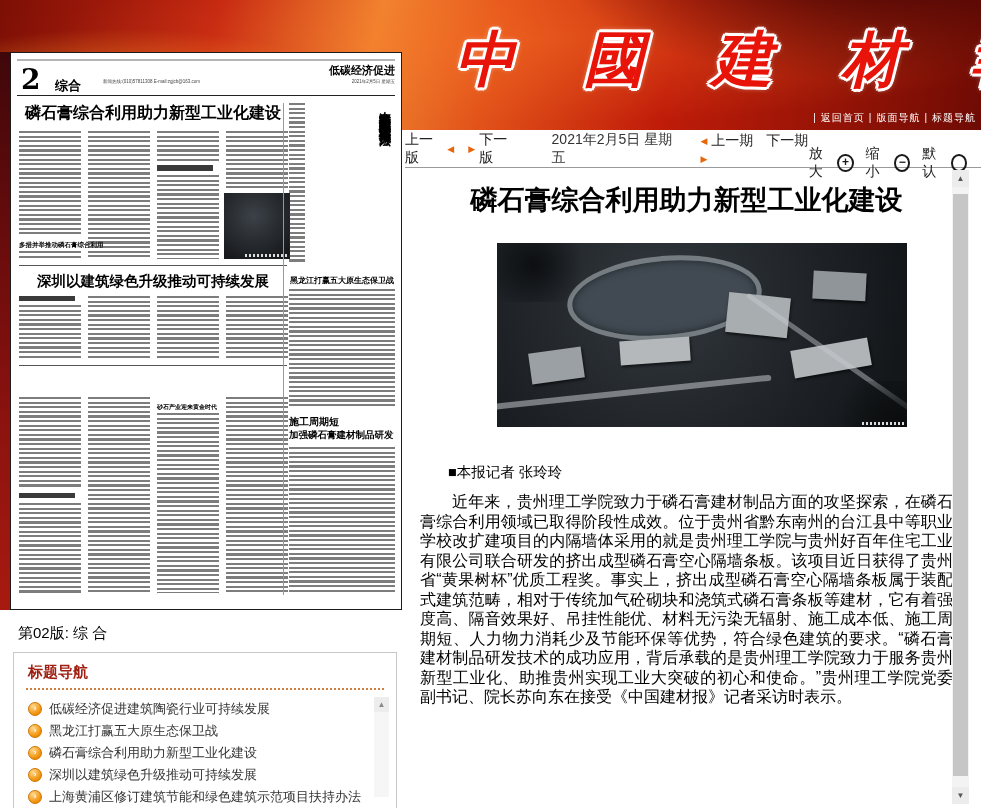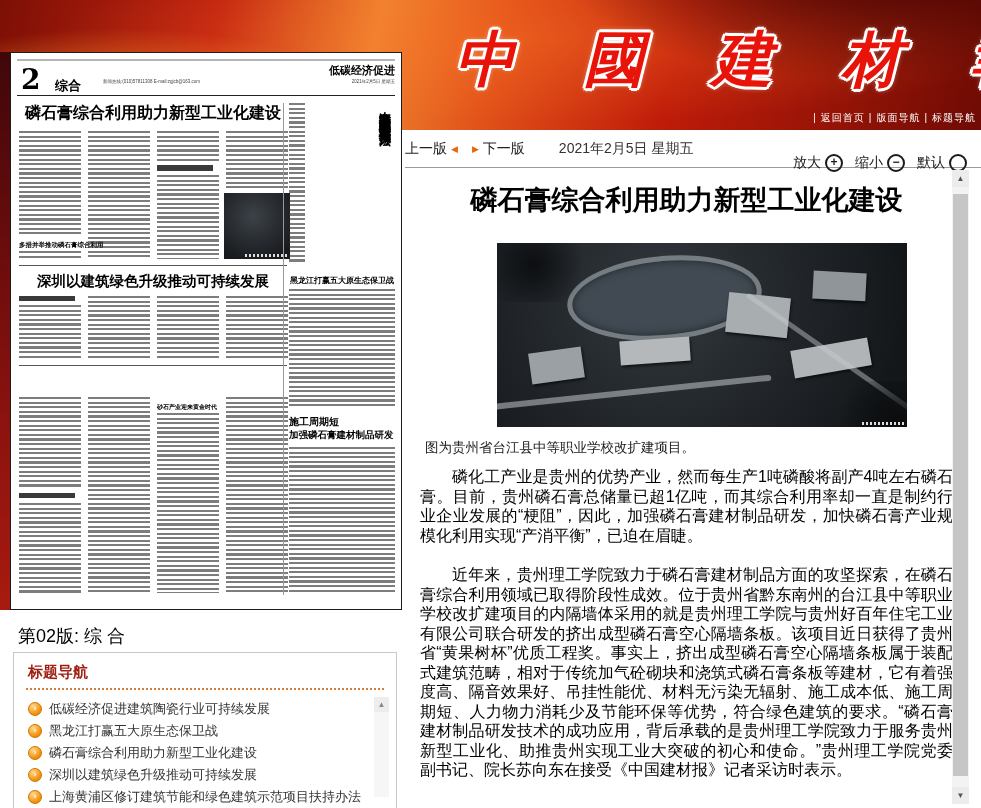--- a/index.html
+++ b/index.html
@@ -45,21 +45,21 @@
   .bar{background:rgba(15,15,15,.82);}
   .np-serif{font-family:"DejaVu Serif","Liberation Serif",serif;color:#000;}
   .np-rule{background:#555;height:1px;}
   .vert-head{writing-mode:vertical-rl;font-family:"DejaVu Serif","Liberation Serif",serif;
     font-weight:bold;font-size:12px;line-height:1.45;letter-spacing:1px;color:#000;}
   .np-photo{background:radial-gradient(circle at 45% 35%,#3c4248,#17191c 85%);}
   .ph-cap{position:absolute;bottom:2px;right:3px;height:3px;width:42px;
     background:repeating-linear-gradient(90deg,#ddd 0 2px,transparent 2px 4px);}
 
   
-  .page-label{position:absolute;left:18px;top:624px;font-size:18px;color:#000;}
+  .page-label{position:absolute;left:18px;top:624px;font-size:15px;color:#000;}
   .nav-box{position:absolute;left:13px;top:652px;width:384px;height:170px;background:#fff;
     border:1px solid #c8c8c8;box-sizing:border-box;}
   .nav-box-title{margin:10px 0 0 14px;font-size:15px;font-weight:bold;color:#9e1f12;}
   .nav-dotted{margin:6px 12px 0 12px;border-top:2px dotted #cf8040;height:0;}
   .nav-list{list-style:none;margin:8px 0 0 0;padding:0 30px 0 14px;}
   .nav-list li{display:flex;align-items:center;gap:7px;height:22px;cursor:pointer;}
   .nav-list a{font-size:13px;color:#333;text-decoration:none;white-space:nowrap;text-align:right;}
   .bullet{flex:0 0 12px;width:12px;height:12px;border-radius:50%;
     background:radial-gradient(circle at 35% 28%,#ffd98f,#f08c00 72%);border:1px solid #cf7500;
     color:#fff;font-size:8px;font-weight:bold;line-height:12px;text-align:center;}
@@ -100,20 +100,26 @@
     <span class="sep">|</span><a>返回首页</a><span class="sep">|</span><a>版面导航</a><span class="sep">|</span><a>标题导航</a>
   </div>
 </div>
 
 <div class="toolbar">
   <a>上一版</a>
   <span class="tri" style="margin-left:4px;">◀</span>
   <span class="tri" style="margin-left:14px;">▶</span>
   <a style="margin-left:4px;">下一版</a>
   <span class="tb-date">2021年2月5日 星期五</span>
+  <span class="tb-issues">
+    <span class="tri">◀</span>
+    <a>上一期</a>
+    <a style="margin-left:9px;">下一期</a>
+    <span class="tri">▶</span>
+  </span>
   <span class="tb-zoom">
     <a>放大</a>
     <span class="circle-icon">+</span>
     <a>缩小</a>
     <span class="circle-icon">−</span>
     <a>默认</a>
     <span class="circle-icon"></span>
   </span>
 </div>
 
@@ -210,24 +216,23 @@
     <div class="bld" style="left:56%;top:28%;width:15%;height:22%;background:#a8adb0;transform:rotate(6deg);"></div>
     <div class="bld" style="left:77%;top:16%;width:13%;height:15%;background:#8f9598;transform:rotate(3deg);"></div>
     <div class="bld" style="left:72%;top:55%;width:19%;height:15%;background:#b0b4b6;transform:rotate(-10deg);"></div>
     <div class="road" style="left:-5%;top:80%;width:72%;height:6px;background:rgba(210,214,218,.5);transform:rotate(-6deg);"></div>
     <div class="road" style="left:56%;top:62%;width:55%;height:5px;background:rgba(200,205,210,.45);transform:rotate(35deg);"></div>
     <div style="left:-6%;top:-8%;width:30%;height:40%;background:radial-gradient(circle,#0c0e10,transparent 70%);"></div>
     <div style="left:80%;top:75%;width:35%;height:45%;background:radial-gradient(circle,#0a0c0d,transparent 70%);"></div>
     <span class="ph-cap"></span>
   </div>
 
-  <div class="caption">图为贵州省台江县中等职业学校改扩建项目。</div>
+  <div class="byline">■本报记者 张玲玲</div>
 
   <div class="body-text">
-    <p>磷化工产业是贵州的优势产业，然而每生产1吨磷酸将副产4吨左右磷石膏。目前，贵州磷石膏总储量已超1亿吨，而其综合利用率却一直是制约行业企业发展的“梗阻”，因此，加强磷石膏建材制品研发，加快磷石膏产业规模化利用实现“产消平衡”，已迫在眉睫。</p>
     <p>近年来，贵州理工学院致力于磷石膏建材制品方面的攻坚探索，在磷石膏综合利用领域已取得阶段性成效。位于贵州省黔东南州的台江县中等职业学校改扩建项目的内隔墙体采用的就是贵州理工学院与贵州好百年住宅工业有限公司联合研发的挤出成型磷石膏空心隔墙条板。该项目近日获得了贵州省“黄果树杯”优质工程奖。事实上，挤出成型磷石膏空心隔墙条板属于装配式建筑范畴，相对于传统加气砼砌块和浇筑式磷石膏条板等建材，它有着强度高、隔音效果好、吊挂性能优、材料无污染无辐射、施工成本低、施工周期短、人力物力消耗少及节能环保等优势，符合绿色建筑的要求。“磷石膏建材制品研发技术的成功应用，背后承载的是贵州理工学院致力于服务贵州新型工业化、助推贵州实现工业大突破的初心和使命。”贵州理工学院党委副书记、院长苏向东在接受《中国建材报》记者采访时表示。</p>
   </div>
 </div>
 
 <div class="scrollbar">
   <div class="btn up">▲</div>
   <div class="thumb"></div>
   <div class="btn down">▼</div>
 </div>
 

